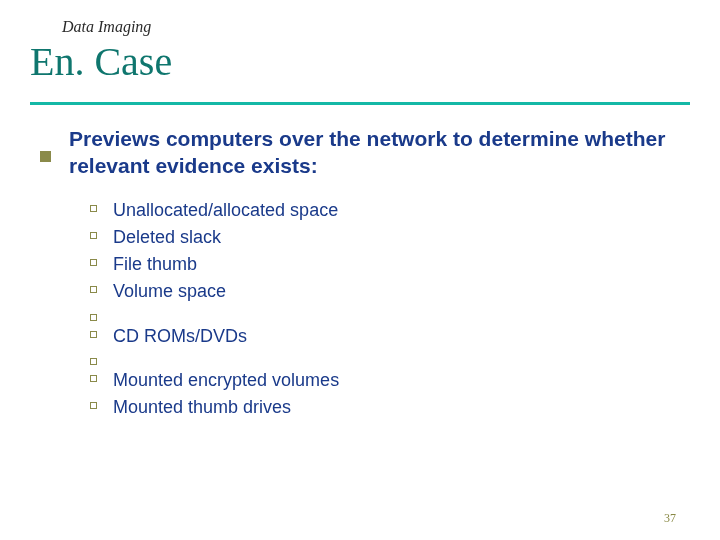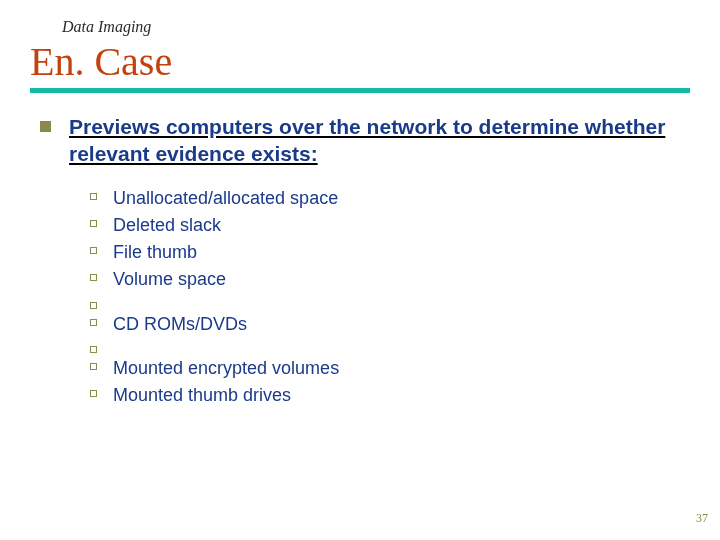--- a/index.html
+++ b/index.html
@@ -19,33 +19,32 @@
       font-family: Georgia, 'Times New Roman', serif;
       font-style: italic;
       font-size: 16px;
       color: #2a2a2a;
       margin-bottom: 4px;
       margin-left: 32px;
     }
     .title {
       font-family: Georgia, 'Times New Roman', serif;
       font-size: 40px;
-      color: #c2410c;
+      color: #0f766e;
       font-weight: normal;
-      border-bottom: 5px solid #14b8a6;
-      padding-bottom: 4px;
+      border-bottom: 3px solid #14b8a6;
+      padding-bottom: 18px;
       margin-bottom: 20px;
       line-height: 1.1;
     }
     .main-bullet {
       display: flex;
-      align-items: flex-start;
+      align-items: center;
       margin-left: 10px;
       margin-bottom: 18px;
-      text-decoration: underline;
     }
     .square-bullet {
       width: 11px;
       height: 11px;
       background: #8a8a4a;
       flex-shrink: 0;
       margin-top: 8px;
       margin-right: 18px;
     }
     .main-text {
@@ -73,21 +72,21 @@
     }
     .sub-text {
       font-family: Arial, sans-serif;
       font-size: 18px;
       color: #1a3a8a;
       line-height: 1.35;
     }
     .page-number {
       position: absolute;
       bottom: 14px;
-      right: 12px;
+      right: 44px;
       font-family: Georgia, 'Times New Roman', serif;
       font-size: 12px;
       color: #888844;
     }
   </style>
 </head>
 <body>
 
 <div class="section-label">Data Imaging</div>
 <div class="title">En. Case</div>

